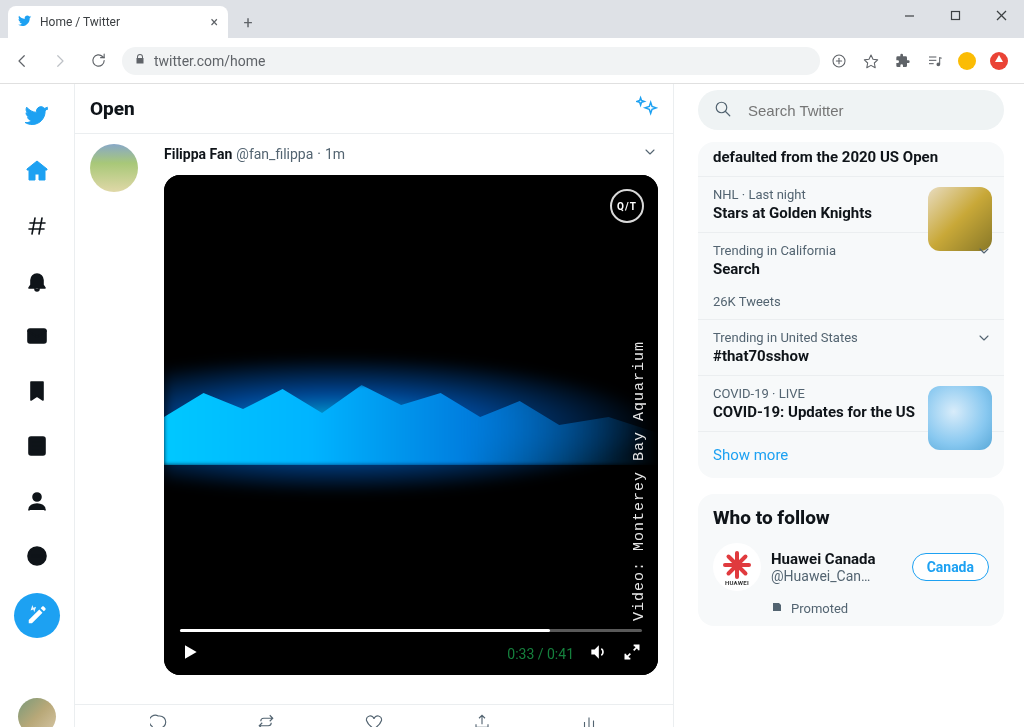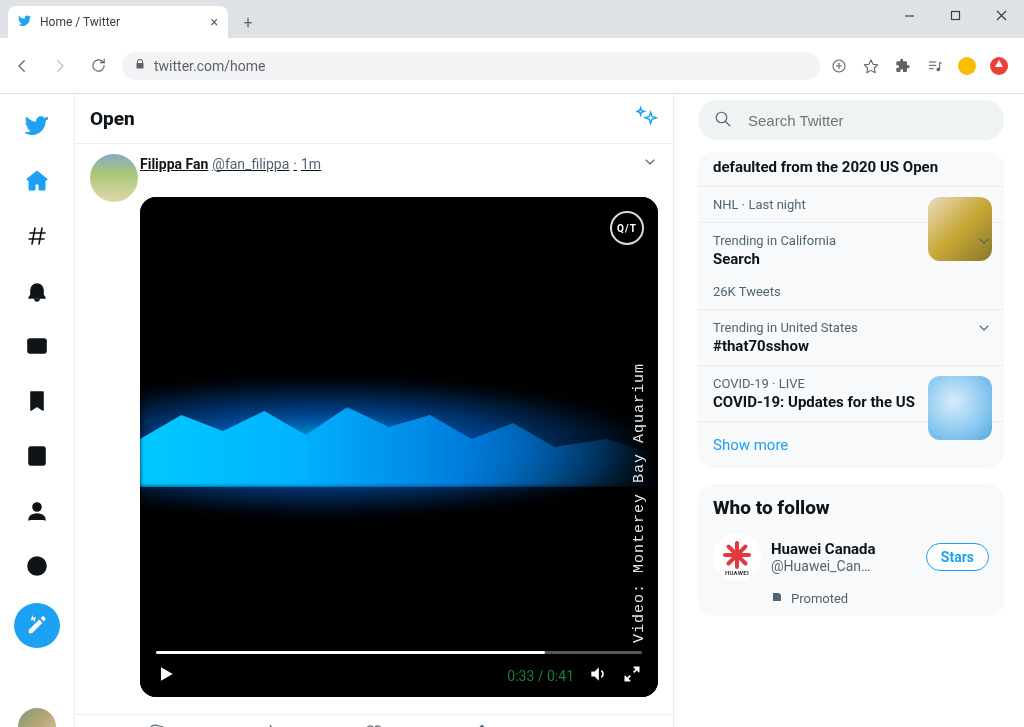--- a/index.html
+++ b/index.html
@@ -57,21 +57,21 @@
   .win-controls {
     position:absolute; right:0; top:0; height:30px;
     display:flex;
   }
   .win-controls div {
     width:46px; display:flex; align-items:center; justify-content:center;
     color:#3c4043; font-size:12px;
   }
 
   .addr-bar-row {
-    height:56px;
+    height:46px;
     background:#fff;
     display:flex;
     align-items:center;
     gap:10px;
     padding: 0 8px;
     border-bottom:1px solid #e0e0e0;
   }
   .addr-bar-row .nav-btn {
     width:28px; height:28px; display:flex; align-items:center; justify-content:center;
     color:#5f6368; border-radius:50%;
@@ -146,39 +146,38 @@
     padding:0 15px;
     border-bottom:1px solid var(--border);
     font-size:19px;
     font-weight:800;
   }
   .sparkle { color: var(--twitter-blue); }
 
   .tweet {
     display:flex;
     padding:10px 15px 0 15px;
-    gap:2px;
+    gap:26px;
     flex:1;
     min-height:0;
-    text-decoration:underline;
   }
   .tweet .avatar {
     width:48px;height:48px;border-radius:50%;
     background: linear-gradient(180deg,#88a8c8 0%,#a8c878 40%, #e0d8a8 100%);
     flex-shrink:0;
   }
   .tweet-body { flex:1; display:flex; flex-direction:column; min-height:0;}
   .tweet-head { display:flex; align-items:center; gap:4px; }
   .tweet-head .name { font-weight:700; }
   .tweet-head .handle, .tweet-head .time { color: var(--text-sub); }
   .tweet-head .more { margin-left:auto; color: var(--text-sub); }
   .tweet-text { margin-top:2px; font-size:15px; }
 
   .video-card {
-    margin-top:24px;
+    margin-top:12px;
     border-radius:16px;
     overflow:hidden;
     background:#000;
     position:relative;
     height:500px;
   }
   .video-scene { position:absolute; inset:0; background:#000; }
   .wave-blur {
     position:absolute; left:0; right:0; top:36%; height:28%;
     background: radial-gradient(ellipse at 35% 50%, rgba(0,210,255,0.9) 0%, rgba(0,120,255,0.6) 30%, rgba(0,0,0,0) 70%);
@@ -577,20 +576,21 @@
       </span>
       <input placeholder="Search Twitter" style="">
     </div>
 
     <div class="side-card">
       <div class="trend-item" style="padding-top:4px;">
         <div class="trend-title" style="font-size:15px;">defaulted from the 2020 US Open</div>
       </div>
       <div class="trend-item" style="padding-right:86px;">
         <div class="trend-meta">NHL · Last night</div>
+        <div class="trend-title">Stars at Golden Knights</div>
         <div class="trend-thumb" style="background:linear-gradient(135deg,#e8dcc0 0%, #c8a838 50%, #887828 100%);"></div>
       </div>
       <div class="trend-item">
         <div class="trend-meta">Trending in California</div>
         <div class="trend-title">Search</div>
         <div class="trend-sub">26K Tweets</div>
         <span class="chev"><svg width="16" height="16" viewBox="0 0 24 24" class="stroke-icon">
               <polyline points="6 9 12 15 18 9"></polyline>
             </svg></span>
       </div>
@@ -624,21 +624,21 @@
               <span style="transform:rotate(270deg)"></span>
                 <span style="transform:rotate(315deg)"></span>
             </div>
             <div style="font-size:6px;font-weight:700;color:#333;letter-spacing:0.3px;margin-top:-2px;">HUAWEI</div>
           </div>
         </div>
         <div class="wtf-info">
           <div class="wtf-name">Huawei Canada</div>
           <div class="wtf-handle">@Huawei_Can…</div>
         </div>
-        <div class="follow-btn">Stars</div>
+        <div class="follow-btn">Canada</div>
       </div>
       <div class="promoted">
         <svg viewBox="0 0 24 24">
             <path d="M4 4h12l4 4v12H4V4zm4 10l4-4 4 4" fill="#536471"></path>
           </svg>
         <span>Promoted</span>
       </div>
     </div>
   </div>
 </div>

